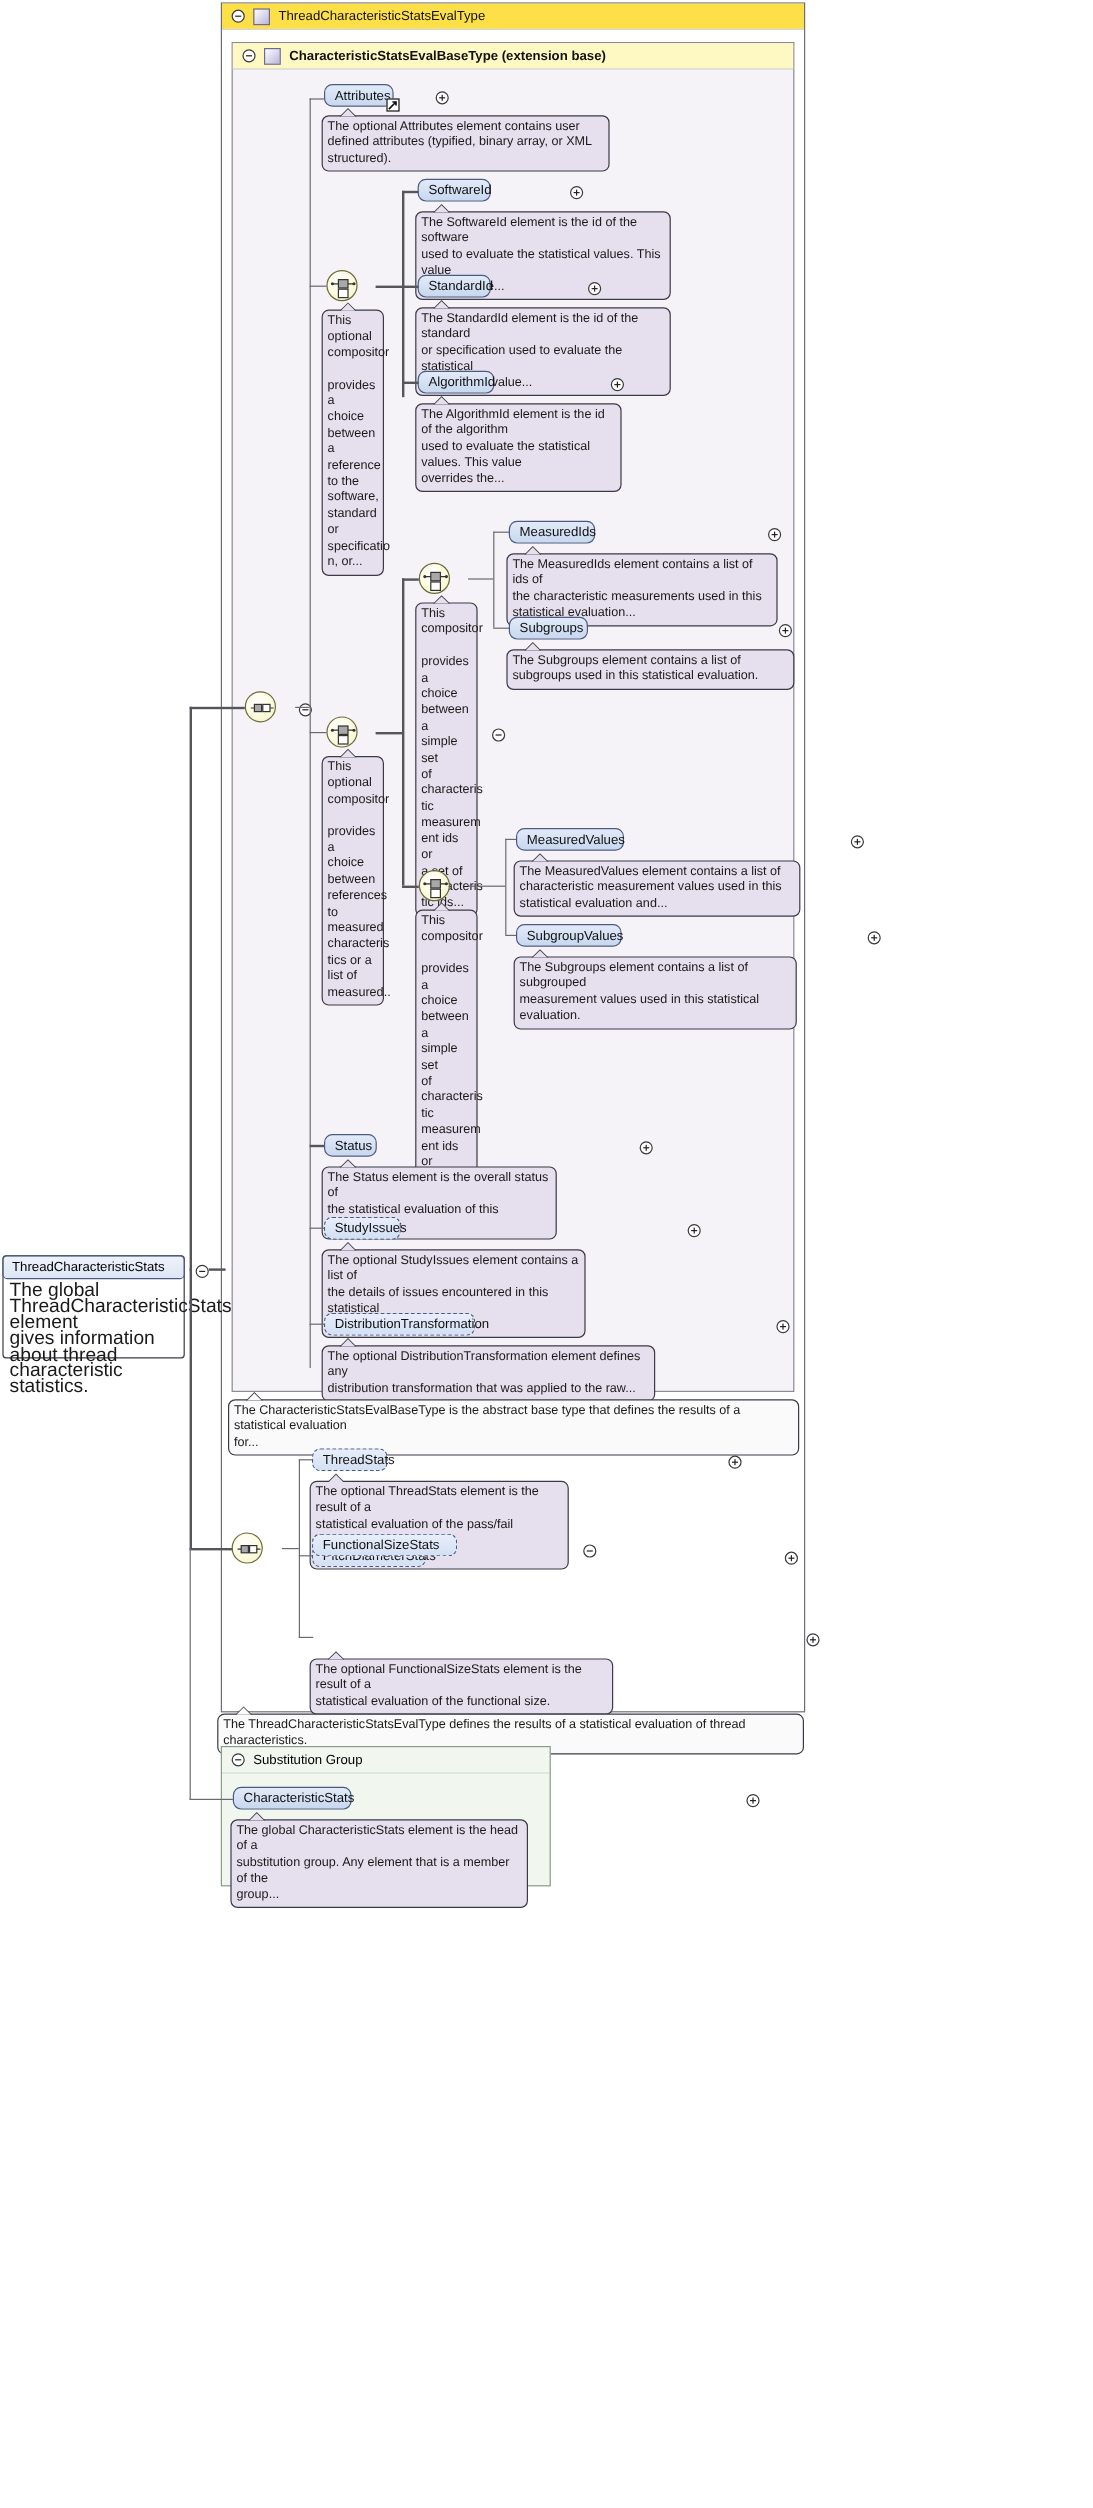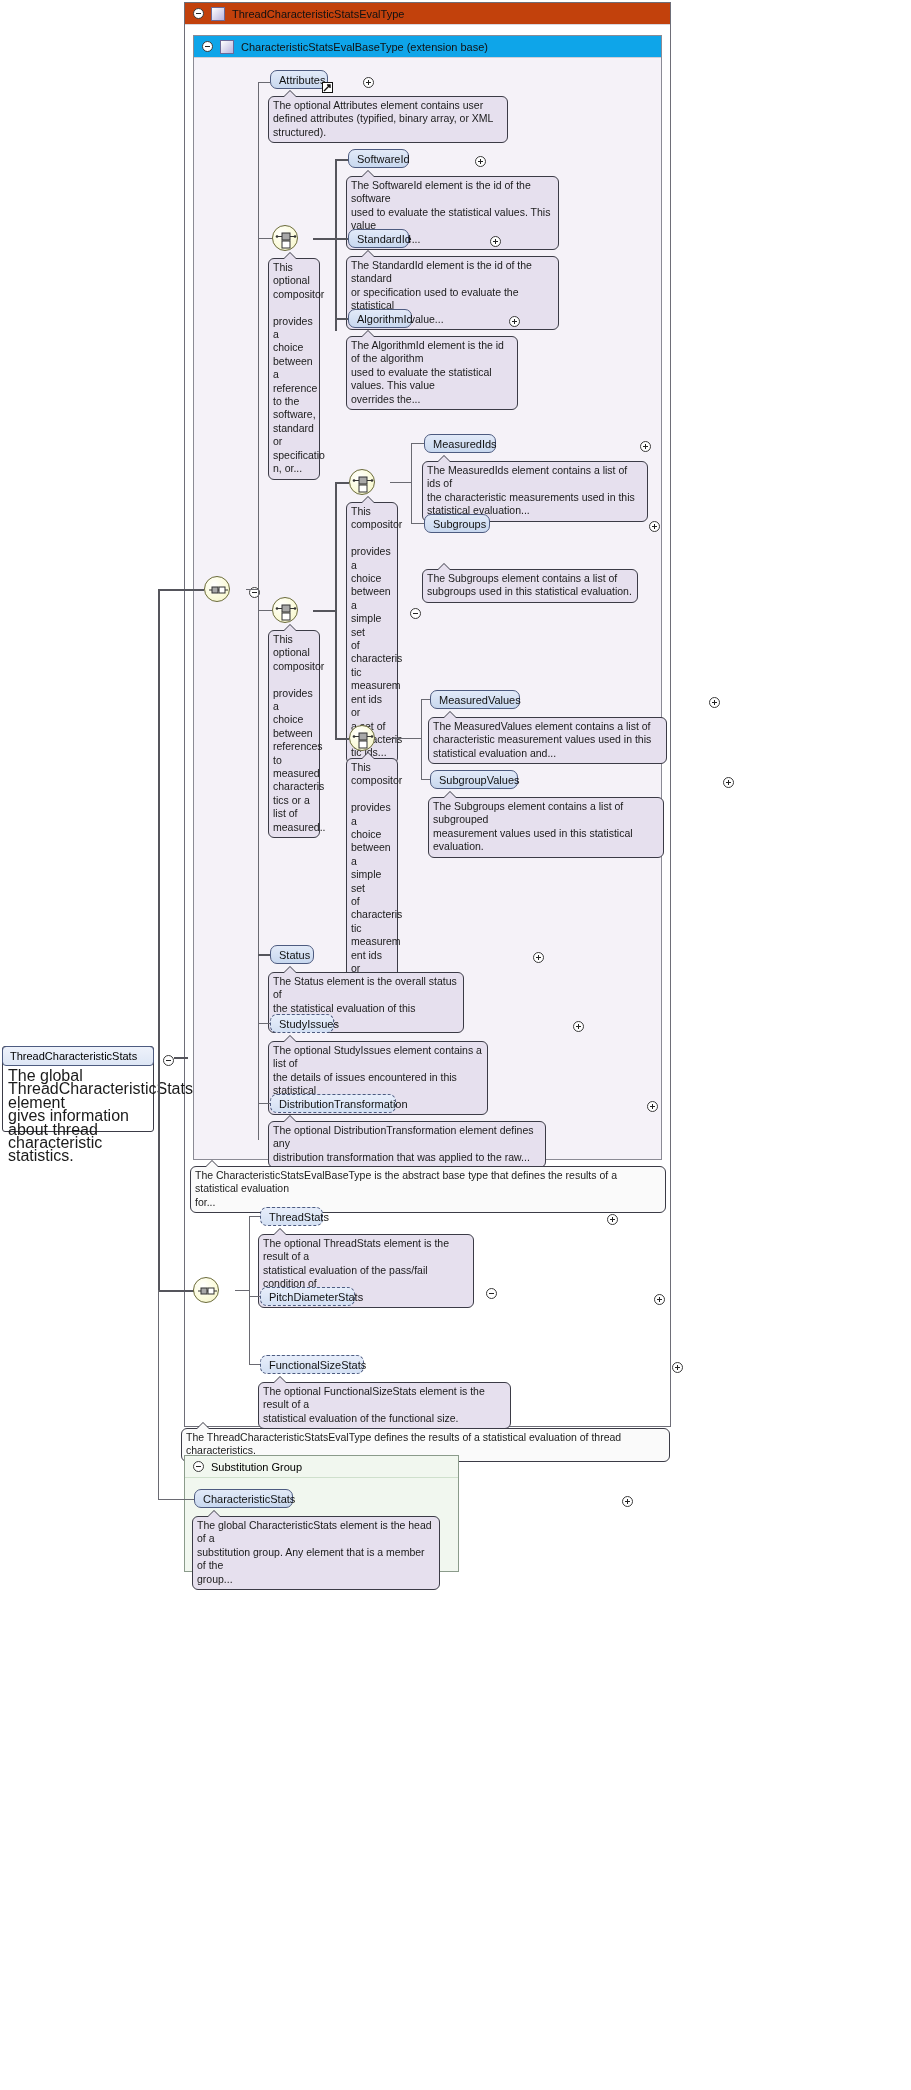--- a/index.html
+++ b/index.html
@@ -25,41 +25,42 @@
     border: 1px solid #6e6e78;
     background: #ffffff;
   }
   .typebox > .tb-head {
     height: 22px;
     display: flex;
     align-items: center;
     gap: 7px;
     padding-left: 8px;
     border-bottom: 1px solid #d7d7de;
-    background: #c2410c;
+    background: #fde047;
     font-size: 11px;
     color: #111;
     white-space: nowrap;
   }
   .innerbox {
     position: absolute;
     border: 1px solid #8b8b95;
     background: #f5f2f8;
   }
   .innerbox > .tb-head {
     height: 22px;
     display: flex;
     align-items: center;
     gap: 7px;
     padding-left: 8px;
     border-bottom: 1px solid #cfcfd8;
-    background: #0ea5e9;
+    background: #fef9c3;
     font-size: 11px;
     color: #111;
     white-space: nowrap;
+    font-weight: bold;
   }
 
   
   .pm {
     width: 11px; height: 11px;
     border: 1px solid #3a3a3a;
     border-radius: 50%;
     background: #ffffff;
     position: relative;
     flex: 0 0 auto;
@@ -423,21 +424,21 @@
   <div class="note" style="left:422px; top:461px; width:226px;">The MeasuredIds element contains a list of ids of
 the characteristic measurements used in this
 statistical evaluation...</div>
 
   
   <div class="ln h" style="left:411px; top:523px; width:14px;"></div>
   <div class="elem" style="left:424px; top:514px; width:66px;">
     <span>Subgroups</span>
   </div>
   <span class="pm plus abs" style="left:494px; top:518px;"></span>
-  <div class="note" style="left:422px; top:541px; width:216px;margin-top:28px;">The Subgroups element contains a list of
+  <div class="note" style="left:422px; top:541px; width:240px;">The Subgroups element contains a list of
 subgroups used in this statistical evaluation.</div>
 
   
   <div class="ln h thick" style="left:335px; top:738px; width:14px;"></div>
   <div class="comp" style="left:349px; top:725px;">
     <svg width="26" height="26" viewBox="0 0 26 26">
       <rect x="9" y="7" width="8" height="7" fill="#a8a8a8" stroke="#333" stroke-width="1"></rect>
       <rect x="9" y="15" width="8" height="7" fill="#fff" stroke="#333" stroke-width="1"></rect>
       <line x1="4" y1="10.5" x2="9" y2="10.5" stroke="#333" stroke-width="1"></line>
       <line x1="17" y1="10.5" x2="22" y2="10.5" stroke="#333" stroke-width="1"></line>
@@ -541,21 +542,21 @@
 
   
   <div class="ln h" style="left:249px; top:1296px; width:12px;"></div>
   <div class="elem dashed" style="left:260px; top:1287px; width:95px;">
     <span>PitchDiameterStats</span>
   </div>
   <span class="pm plus abs" style="left:360px; top:1291px;"></span>
 
   
   <div class="ln h" style="left:249px; top:1364px; width:12px;"></div>
-  <div class="elem dashed" style="left:260px; top:1355px; width:104px;">
+  <div class="elem dashed" style="left:260px; top:1278px; width:121px;">
     <span>FunctionalSizeStats</span>
   </div>
   <span class="pm plus abs" style="left:363px; top:1359px;"></span>
   <div class="note" style="left:258px; top:1382px; width:253px;">The optional FunctionalSizeStats element is the result of a
 statistical evaluation of the functional size.</div>
 
   
   <div class="note docnote" style="left:181px; top:1428px; width:489px; text-align:left;">The ThreadCharacteristicStatsEvalType defines the results of a statistical evaluation of thread characteristics.</div>
 
   

